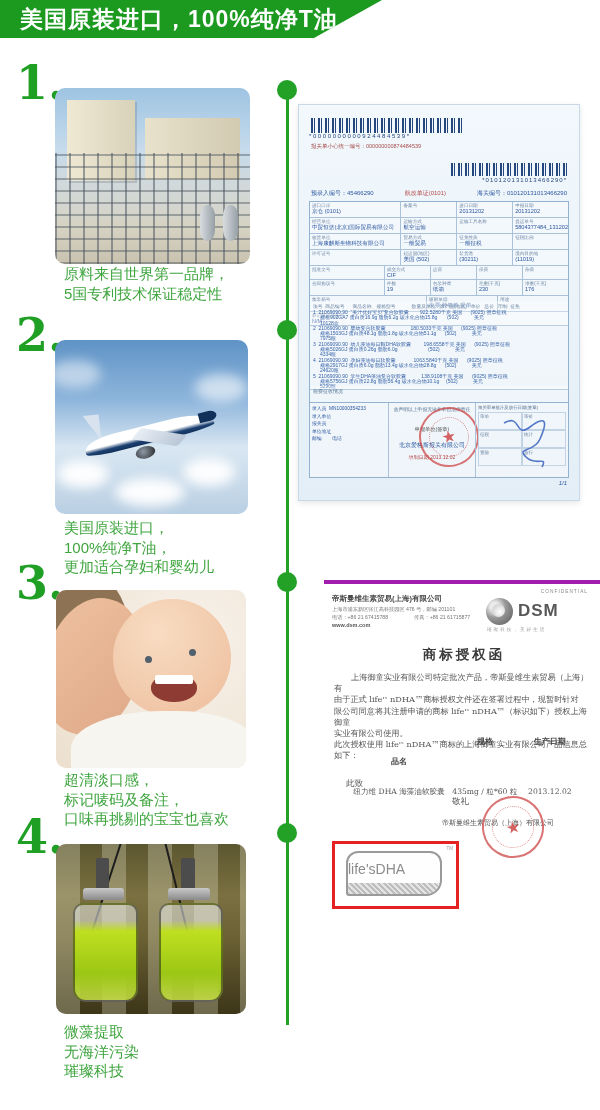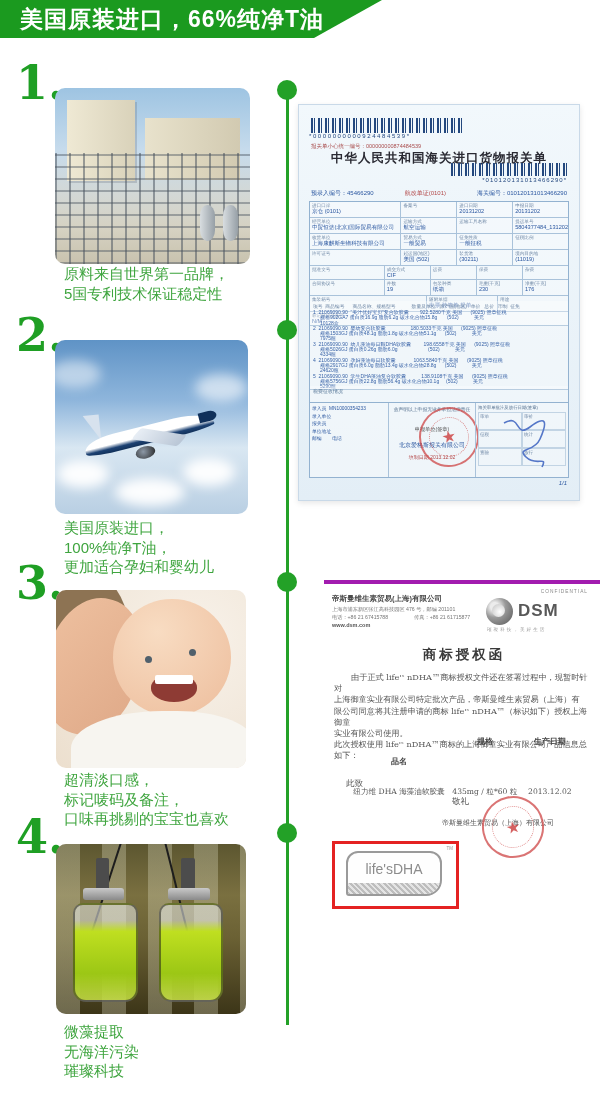--- a/index.html
+++ b/index.html
@@ -132,30 +132,30 @@
   #d-table .hr,#d-table .vr{display:flex;text-align:center;}
   #d-table .hr div{font-size:8px;font-weight:bold;color:#444;}
   #d-table .vr div{font-size:7.6px;color:#555;margin-top:20px;}
   #d-table .col1{width:44%;margin-top:20px;} #d-table .col2{width:30%;} #d-table .col3{width:26%;}
   #d-cl1{left:22px;top:194px;font-size:8.5px;color:#555;font-family:"DejaVu Serif",serif;}
   #d-cl2{left:128px;top:212px;font-size:8.5px;color:#555;font-family:"DejaVu Serif",serif;}
   #d-signer{left:118px;top:234px;font-size:7px;color:#555;font-family:"DejaVu Serif",serif;}
   #d-redbox{position:absolute;left:8px;top:257px;width:121px;height:62px;border:3px solid #e42222;background:#fff;}
   .ld-shape{position:absolute;left:11px;top:7px;width:92px;height:41px;border:2px solid #9a9a9a;
             border-radius:12px 12px 16px 3px;background:#fefefe;overflow:hidden;}
-  .ld-text{position:absolute;left:0;right:0;top:8px;text-align:center;font-size:14px;color:#8c8c8c;}
+  .ld-text{position:absolute;left:0;right:0;top:8px;font-size:14px;color:#8c8c8c;}
   .ld-band{position:absolute;left:0;right:0;bottom:0;height:11px;opacity:.75;
            background:repeating-linear-gradient(45deg,#a8a8a8 0 2px,#dcdcdc 2px 4px);}
   .ld-tm{position:absolute;right:3px;top:2px;font-size:4.5px;color:#999;}
 </style>
 </head>
 <body>
 
 <div id="banner" class="abs">
-  <div class="t">美国原装进口，66%纯净T油</div>
+  <div class="t">美国原装进口，100%纯净T油</div>
 </div>
 
 <div id="vline" class="abs"></div>
 <div class="dot abs" style="top:80px"></div>
 <div class="dot abs" style="top:320px"></div>
 <div class="dot abs" style="top:572px"></div>
 <div class="dot abs" style="top:823px"></div>
 
 <div class="num abs" style="left:16px;top:60px">1.</div>
 <div id="img1" class="img">
@@ -223,21 +223,20 @@
 <div class="cap abs" style="left:64px;top:1022px">
   <div>微藻提取</div>
   <div>无海洋污染</div>
   <div>璀璨科技</div>
 </div>
 
 <div id="customs" class="abs">
   <div id="c-bar1" class="abs bc"></div>
   <div id="c-bar1d" class="abs">*0000000000924484539*</div>
   <div id="c-serial" class="abs">报关单小心统一编号：000000000874484539</div>
-  <div id="c-title" class="abs">中华人民共和国海关进口货物报关单</div>
   <div id="c-bar2" class="abs bc"></div>
   <div id="c-bar2d" class="abs">*010120131013466290*</div>
   <div id="c-inforow" class="abs">
     <span class="blue">预录入编号：45466290</span>
     <span class="red">航改单证(0101)</span>
     <span class="blue">海关编号：010120131013466290</span>
   </div>
   <div id="c-grid" class="abs">
       <div class="c-row">
         <div class="c-cell">
@@ -438,22 +437,22 @@
   </div>
   <div id="d-web" class="abs">www.dsm.com</div>
   <div id="d-conf" class="abs">CONFIDENTIAL</div>
   <div id="d-logo" class="abs">
     <div id="d-ball"></div>
     <div id="d-dsm">DSM</div>
     <div id="d-tag">璀璨科技，美好生活</div>
   </div>
   <div id="d-title" class="abs">商标授权函</div>
   <div id="dsm-body" class="abs">
+      <div>上海御童实业有限公司特定批次产品，帝斯曼维生素贸易（上海）有</div>
       <div>由于正式 life'ˢ nDHA™商标授权文件还在签署过程中，现暂时针对</div>
-      <div>上海御童实业有限公司特定批次产品，帝斯曼维生素贸易（上海）有</div>
       <div>限公司同意将其注册申请的商标 life'ˢ nDHA™（标识如下）授权上海御童</div>
       <div>实业有限公司使用。</div>
       <div>此次授权使用 life'ˢ nDHA™商标的上海御童实业有限公司产品信息总如下：</div>
     </div>
   <div id="d-table" class="abs">
     <div class="hr">
       <div class="col1">品名</div>
       <div class="col2">规格</div>
       <div class="col3">生产日期</div>
     </div>

